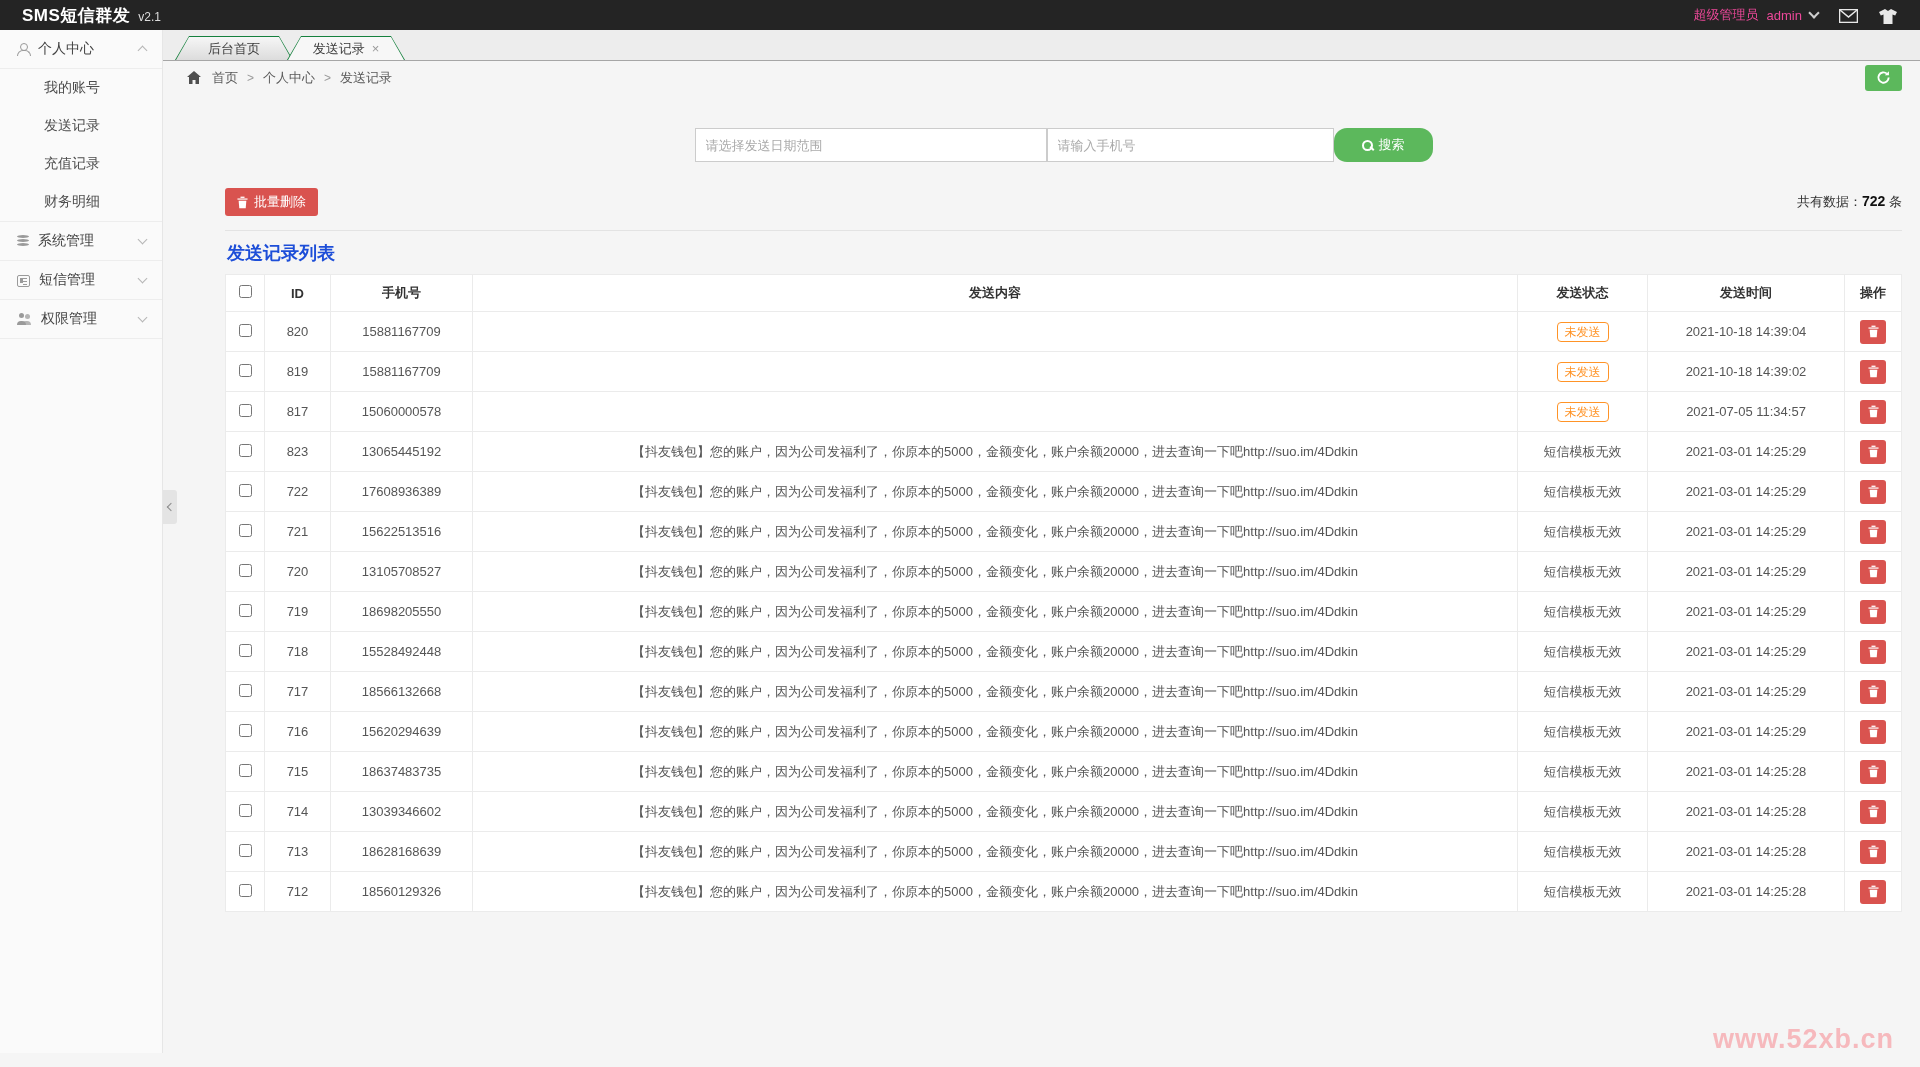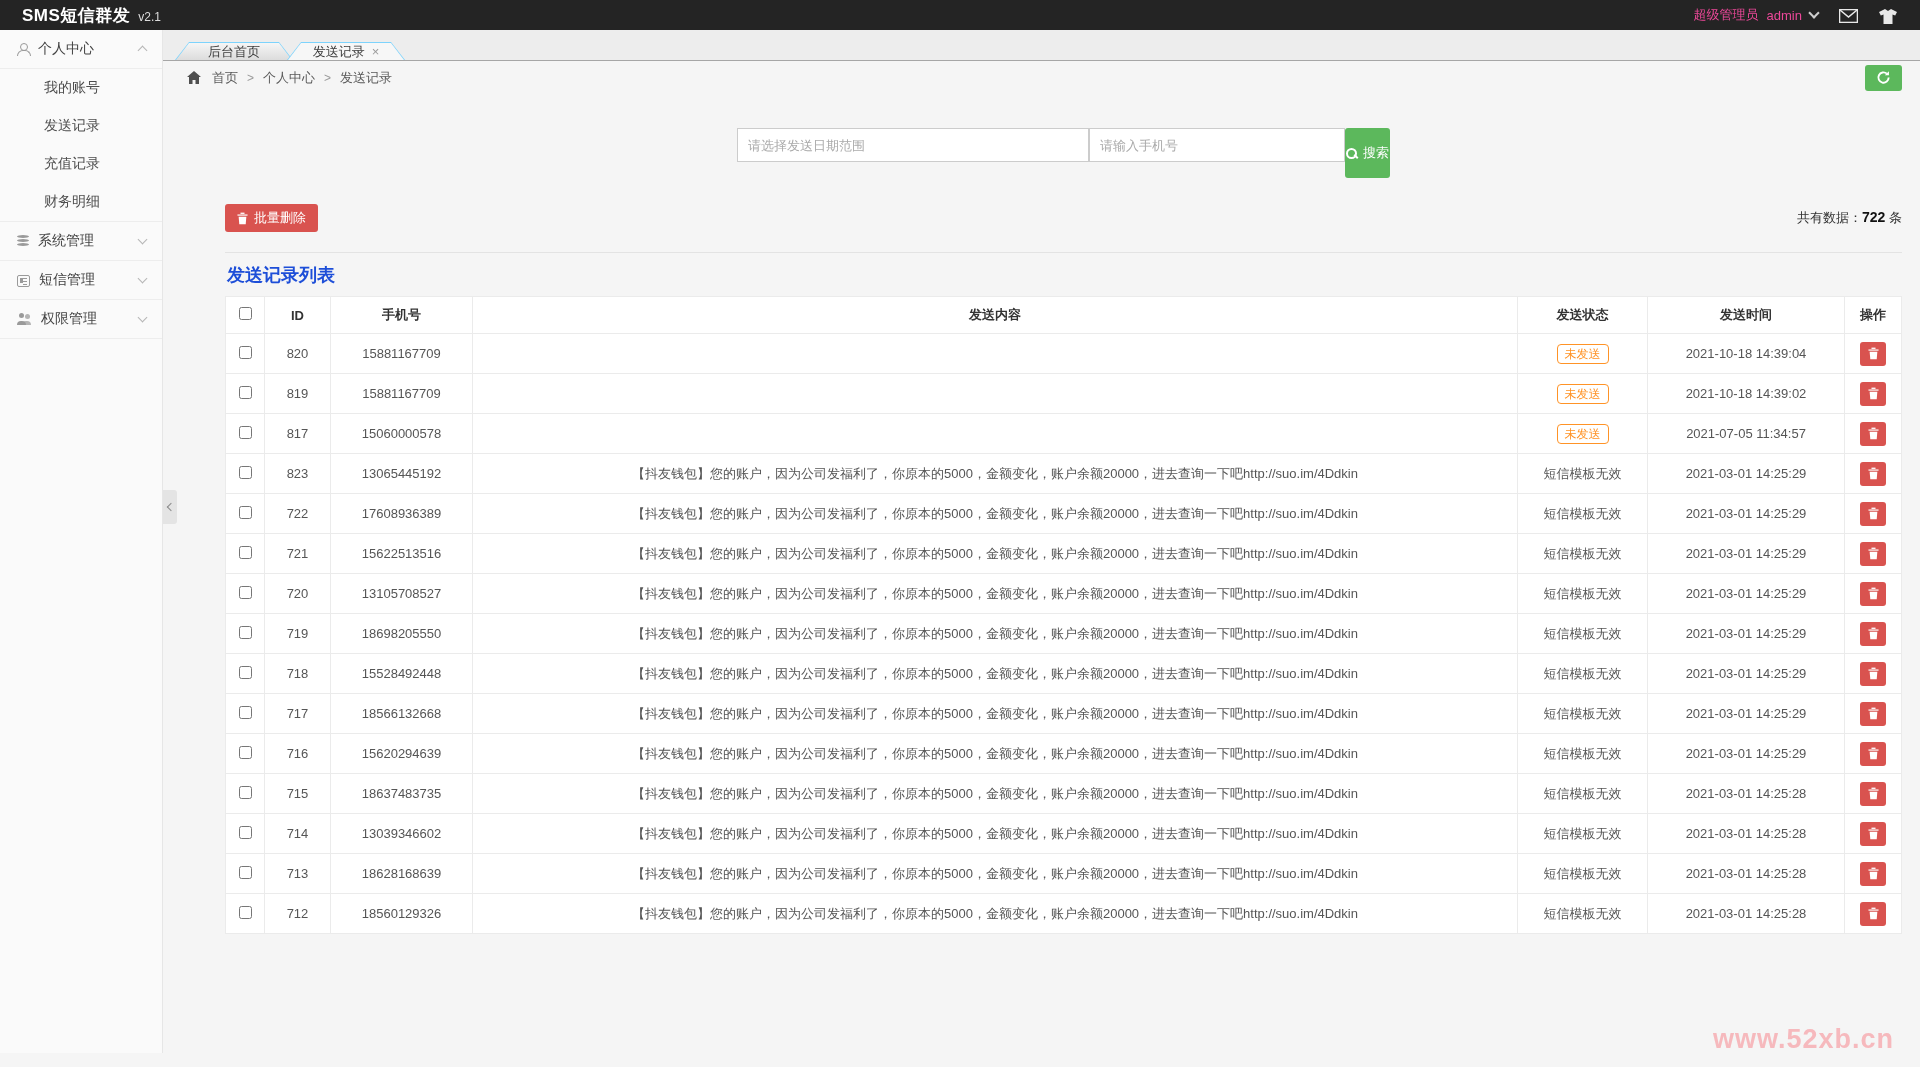--- a/index.html
+++ b/index.html
@@ -44,45 +44,45 @@
   .i-users{width:15px;height:12px;}
   .i-users::before{content:"";position:absolute;top:0;left:2px;width:5px;height:5px;border-radius:50%;background:#9a9a9a;box-shadow:6px 1px 0 #b5b5b5;}
   .i-users::after{content:"";position:absolute;bottom:0;left:0;width:9px;height:4px;border-radius:4px 4px 0 0;background:#9a9a9a;box-shadow:5px 0 0 #b5b5b5;}
 
   .collapse-handle{position:absolute;left:163px;top:460px;width:14px;height:34px;background:#e4e4e4;border-radius:0 3px 3px 0;display:flex;align-items:center;justify-content:center;cursor:pointer;}
   .collapse-handle .arrow{width:6px;height:6px;border-left:1px solid #8a8a8a;border-bottom:1px solid #8a8a8a;transform:rotate(45deg);margin-left:2px;}
 
   
   .main{flex:1;display:flex;flex-direction:column;background:#f5f5f5;min-width:0;}
   .tabstrip{height:31px;background:#ededed;border-bottom:1px solid #a6a6a6;display:flex;align-items:flex-end;padding-left:12px;}
-  .tab{height:18px;min-width:118px;clip-path:polygon(14px 0,calc(100% - 14px) 0,100% 100%,0 100%);background:#7dd3fc;display:flex;cursor:pointer;margin-right:-6px;}
+  .tab{height:24px;min-width:118px;clip-path:polygon(14px 0,calc(100% - 14px) 0,100% 100%,0 100%);background:#15803d;display:flex;cursor:pointer;margin-right:-6px;}
   .tab-in{flex:1;margin:1px 1px 0;clip-path:polygon(13px 0,calc(100% - 13px) 0,100% 100%,0 100%);display:flex;align-items:center;justify-content:center;gap:7px;background:linear-gradient(#f6f6f6,#dcdcdc);color:#3c3c3c;padding:0 18px;}
   .tab.active .tab-in{background:#f7f7f7;}
   .tab-close{color:#9a9a9a;font-size:13px;line-height:1;cursor:pointer;}
 
   .breadcrumb-bar{height:33px;display:flex;align-items:center;padding:0 18px 0 24px;background:#f5f5f5;color:#5a5a5a;}
   .crumbs{display:flex;align-items:center;gap:9px;flex:1;}
   .crumb{cursor:pointer;}
   .crumb-sep{color:#9a9a9a;font-size:12px;}
   .home-ico{margin-right:2px;display:inline-flex;}
   .refresh-btn{width:37px;height:26px;background:#5cb85c;border:none;border-radius:3px;display:flex;align-items:center;justify-content:center;cursor:pointer;}
 
   .content{flex:1;padding:34px 18px 0 62px;position:relative;}
 
   .search-row{display:flex;justify-content:center;margin-bottom:26px;}
   .inp{height:34px;border:1px solid #ccc;background:#fff;padding:0 10px;font-size:13px;color:#333;font-family:inherit;}
   .inp::placeholder{color:#aaa;}
   .inp-date{width:352px;}
-  .inp-phone{width:256px;}
-  .btn-search{height:50px;padding:0 1px;background:#5cb85c;color:#fff;border:none;border-radius:3px;font-size:13px;display:flex;align-items:center;gap:6px;cursor:pointer;font-family:inherit;}
+  .inp-phone{width:287px;}
+  .btn-search{height:34px;padding:0 28px;background:#5cb85c;color:#fff;border:none;border-radius:13px;font-size:13px;display:flex;align-items:center;gap:6px;cursor:pointer;font-family:inherit;}
   .search-ico{width:11px;height:11px;position:relative;display:inline-block;}
   .search-ico::before{content:"";position:absolute;top:0;left:0;width:7px;height:7px;border:2px solid #fff;border-radius:50%;}
   .search-ico::after{content:"";position:absolute;right:0;bottom:0;width:2px;height:5px;background:#fff;transform:rotate(-45deg);}
 
-  .toolbar-row{display:flex;align-items:center;justify-content:space-between;margin-bottom:20px;}
+  .toolbar-row{display:flex;align-items:center;justify-content:space-between;margin-bottom:14px;}
   .btn-danger{height:28px;padding:0 12px;background:#d9534f;color:#fff;border:none;border-radius:3px;font-size:13px;display:flex;align-items:center;gap:6px;cursor:pointer;font-family:inherit;}
   .total-text{color:#333;font-size:13px;}
   .total-text b{font-size:14px;color:#111;}
 
   .panel-title{border-top:1px solid #e3e3e3;padding:10px 2px 9px;font-weight:bold;color:#1d4ed8;font-size:18px;}
 
   table.grid{width:100%;border-collapse:collapse;background:#fff;border:1px solid #e7e7e7;table-layout:fixed;}
   table.grid th,table.grid td{border:1px solid #ebebeb;text-align:center;padding:0 6px;overflow:hidden;white-space:nowrap;}
   table.grid th{height:37px;color:#333;font-weight:bold;font-size:13px;background:#fff;}
   table.grid td{height:40px;color:#555;font-size:13px;}

